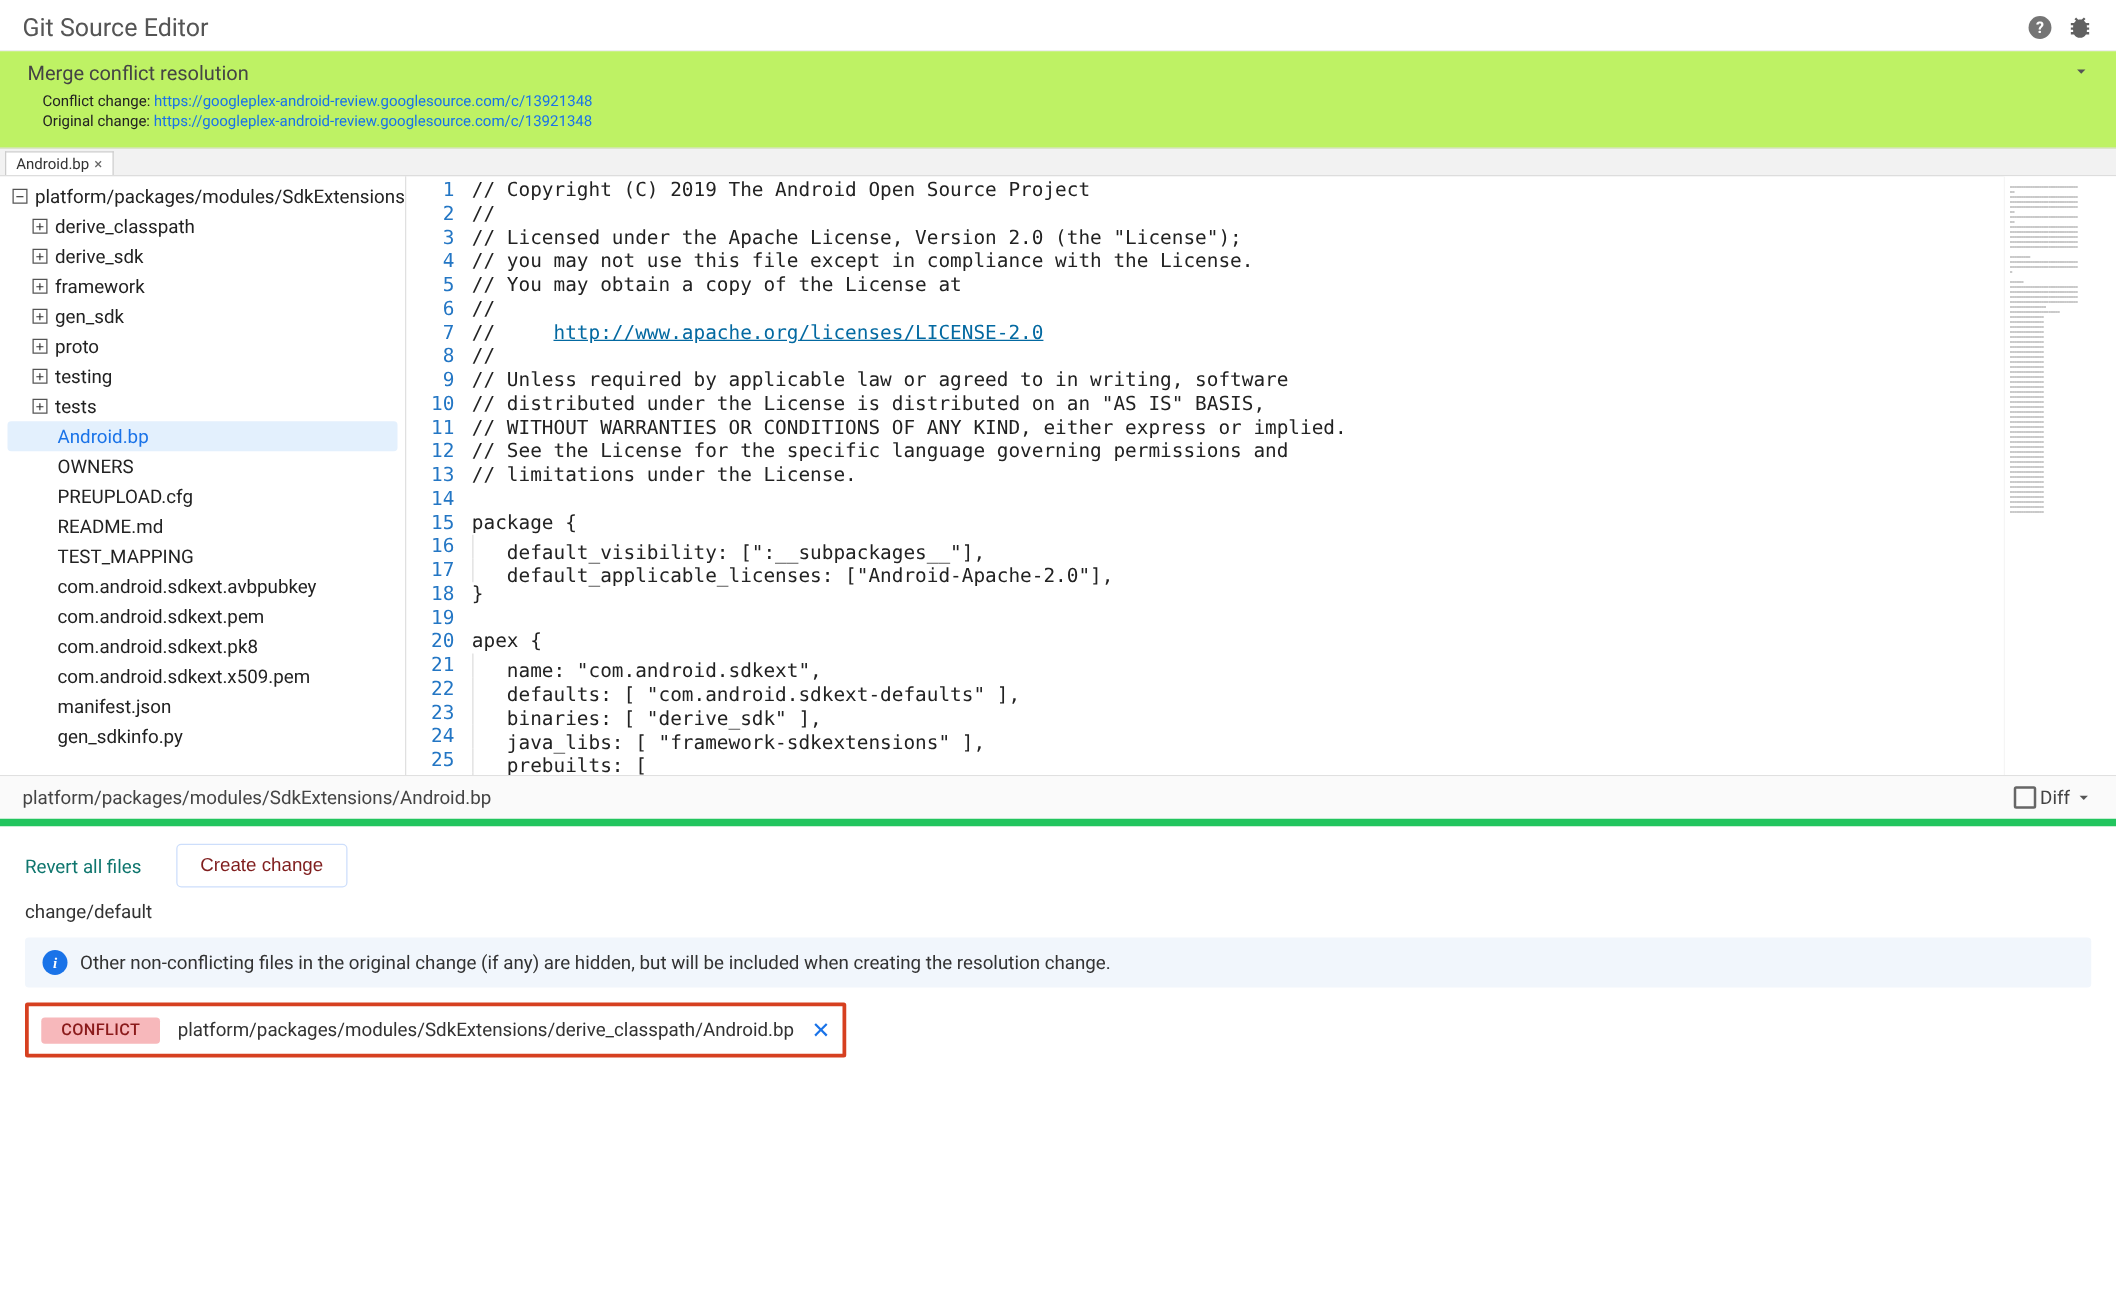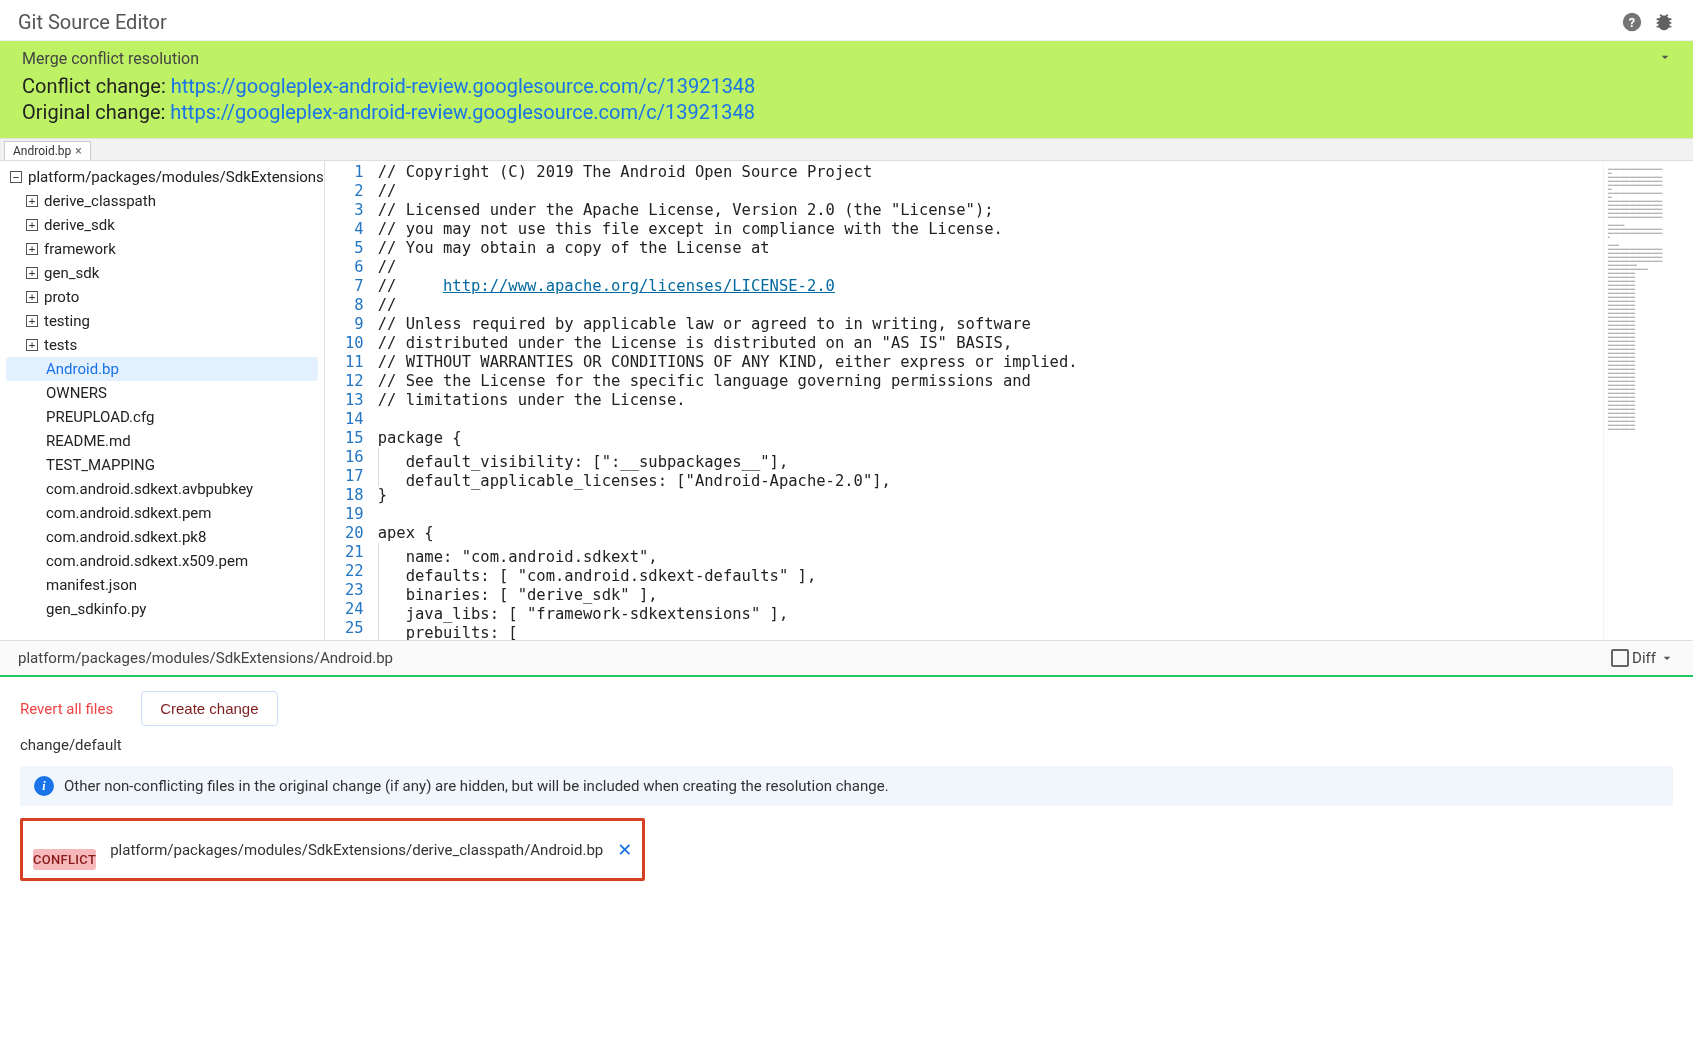--- a/index.html
+++ b/index.html
@@ -5,21 +5,21 @@
   * { box-sizing: border-box; margin: 0; padding: 0; }
   body { font-family: -apple-system, BlinkMacSystemFont, "Segoe UI", Roboto, Arial, sans-serif; font-size: 14px; color: #333; background: #fff; }
   
   .header { display: flex; align-items: center; padding: 10px 18px 6px; }
   .header-title { font-size: 20px; color: #555; font-weight: 400; flex:1; }
   .header-icons { display:flex; gap:10px; align-items:center; }
   .header-icon { width: 22px; height: 22px; color: #616161; cursor:pointer; }
   
   .merge-panel { background:#bef264; border-top:1px solid #eee; border-bottom:1px solid #e0e0e0; padding: 8px 22px 12px; position:relative; }
   .merge-title { font-size:16px; color:#444; margin-bottom:6px; }
-  .merge-row { font-size:20px; color:#222; margin-bottom:2px; }
+  .merge-row { font-size:12px; color:#222; margin-bottom:2px;margin-left:12px; }
   .merge-row a { color:#1a73e8; text-decoration:none; }
   .merge-collapse { position:absolute; top:8px; right:20px; cursor:pointer; }
 
   .tab-strip { background:#f2f2f2; border-bottom:1px solid #ddd; display:flex; }
   .tab { background:#fff; border:1px solid #ccc; border-bottom:none; padding:2px 8px; font-size:12px; color:#333; display:flex; align-items:center; gap:4px; margin-left:4px; margin-top:2px; cursor:pointer; }
   .tab .close { font-size:12px; color:#666; cursor:pointer; }
 
   .main { display:flex; height:480px; border-bottom:1px solid #e0e0e0; }
   .tree { width:325px; border-right:1px solid #e0e0e0; overflow:auto; padding:4px 6px; }
   .tree-row { display:flex; align-items:center; padding:3px 4px; font-size:15px; color:#222; cursor:pointer; white-space:nowrap; }
@@ -31,36 +31,36 @@
   .editor-wrap { flex:1; display:flex; position:relative; overflow:hidden; }
   .editor { flex:1; display:flex; font-family: "Menlo","Consolas",monospace; font-size:15.5px; overflow:auto; }
   .gutter { text-align:right; color:#2376c4; padding:2px 14px 0 20px; user-select:none; }
   .gutter div { height:19px; line-height:19px; }
   .code { padding-top:2px; white-space:pre; color:#222; }
   .code div { height:19px; line-height:19px; }
   .code .url { color:#0369a1; text-decoration:underline; }
   .code .indent-guide { border-left:1px solid #ddd; display:inline-block; height:19px; margin-right:-1px; }
   .minimap { width:90px; background:#fff; border-left:1px solid #f5f5f5; padding:6px 4px; font-size:3px; color:#999; line-height:4px; font-family:monospace; overflow:hidden; white-space:pre; }
 
-  .path-bar { background:#fafafa; border-bottom:2px solid #22c55e; display:flex; align-items:flex-start; padding:8px 18px; }
+  .path-bar { background:#fafafa; border-bottom:6px solid #22c55e; display:flex; align-items:flex-start; padding:8px 18px; }
   .path-text { flex:1; font-size:15px; color:#444; }
   .diff-control { display:flex; align-items:center; gap:3px; font-size:15px; color:#444; }
   .checkbox { width:18px; height:18px; border:2px solid #666; border-radius:2px; cursor:pointer; }
 
   .pending { padding:14px 20px 10px; }
   .pending-header { display:flex; align-items:center; margin-bottom:10px; }
   .pending-title { font-size:18px; color:#444; flex:1; }
-  .revert-link { color:#ef4444; font-size:15px; margin-right:28px; cursor:pointer; }
+  .revert-link { color:#0f766e; font-size:15px; margin-right:28px; cursor:pointer; }
   .create-btn { border:1px solid #cddefb; color:#7f1d1d; background:#fff; padding:8px 18px; border-radius:4px; font-size:15px; cursor:pointer; }
   .change-path { font-size:15px; color:#333; margin-bottom:12px; }
   .info-banner { background:#f1f6fc; border-radius:3px; padding:10px 14px; display:flex; align-items:center; gap:10px; font-size:15px; color:#333; margin-bottom:12px; }
   .info-icon { width:20px; height:20px; background:#1a73e8; border-radius:50%; color:#fff; display:flex; align-items:center; justify-content:center; font-size:12px; font-weight:bold; flex-shrink:0; font-style: italic; font-family: serif;}
   
   .conflict-wrap { border:3px solid #d64020; border-radius:2px; padding:8px 10px; display:inline-flex; align-items:center; gap:14px; }
-  .conflict-badge { background:#f7b8bb; color:#8a1a1a; font-size:13px; font-weight:500; padding:3px 0; border-radius:3px; letter-spacing:0.3px;margin-top:20px; }
+  .conflict-badge { background:#f7b8bb; color:#8a1a1a; font-size:13px; font-weight:500; padding:3px 16px; border-radius:3px; letter-spacing:0.3px; }
   .conflict-path { font-size:15px; color:#333; }
   .conflict-x { color:#1a73e8; font-size:18px; cursor:pointer; font-weight:300; }
 </style>
 </head>
 <body>
 
 <div class="header">
   <div class="header-title">Git Source Editor</div>
   <div class="header-icons">
     <svg class="header-icon" viewBox="0 0 24 24" fill="currentColor">

